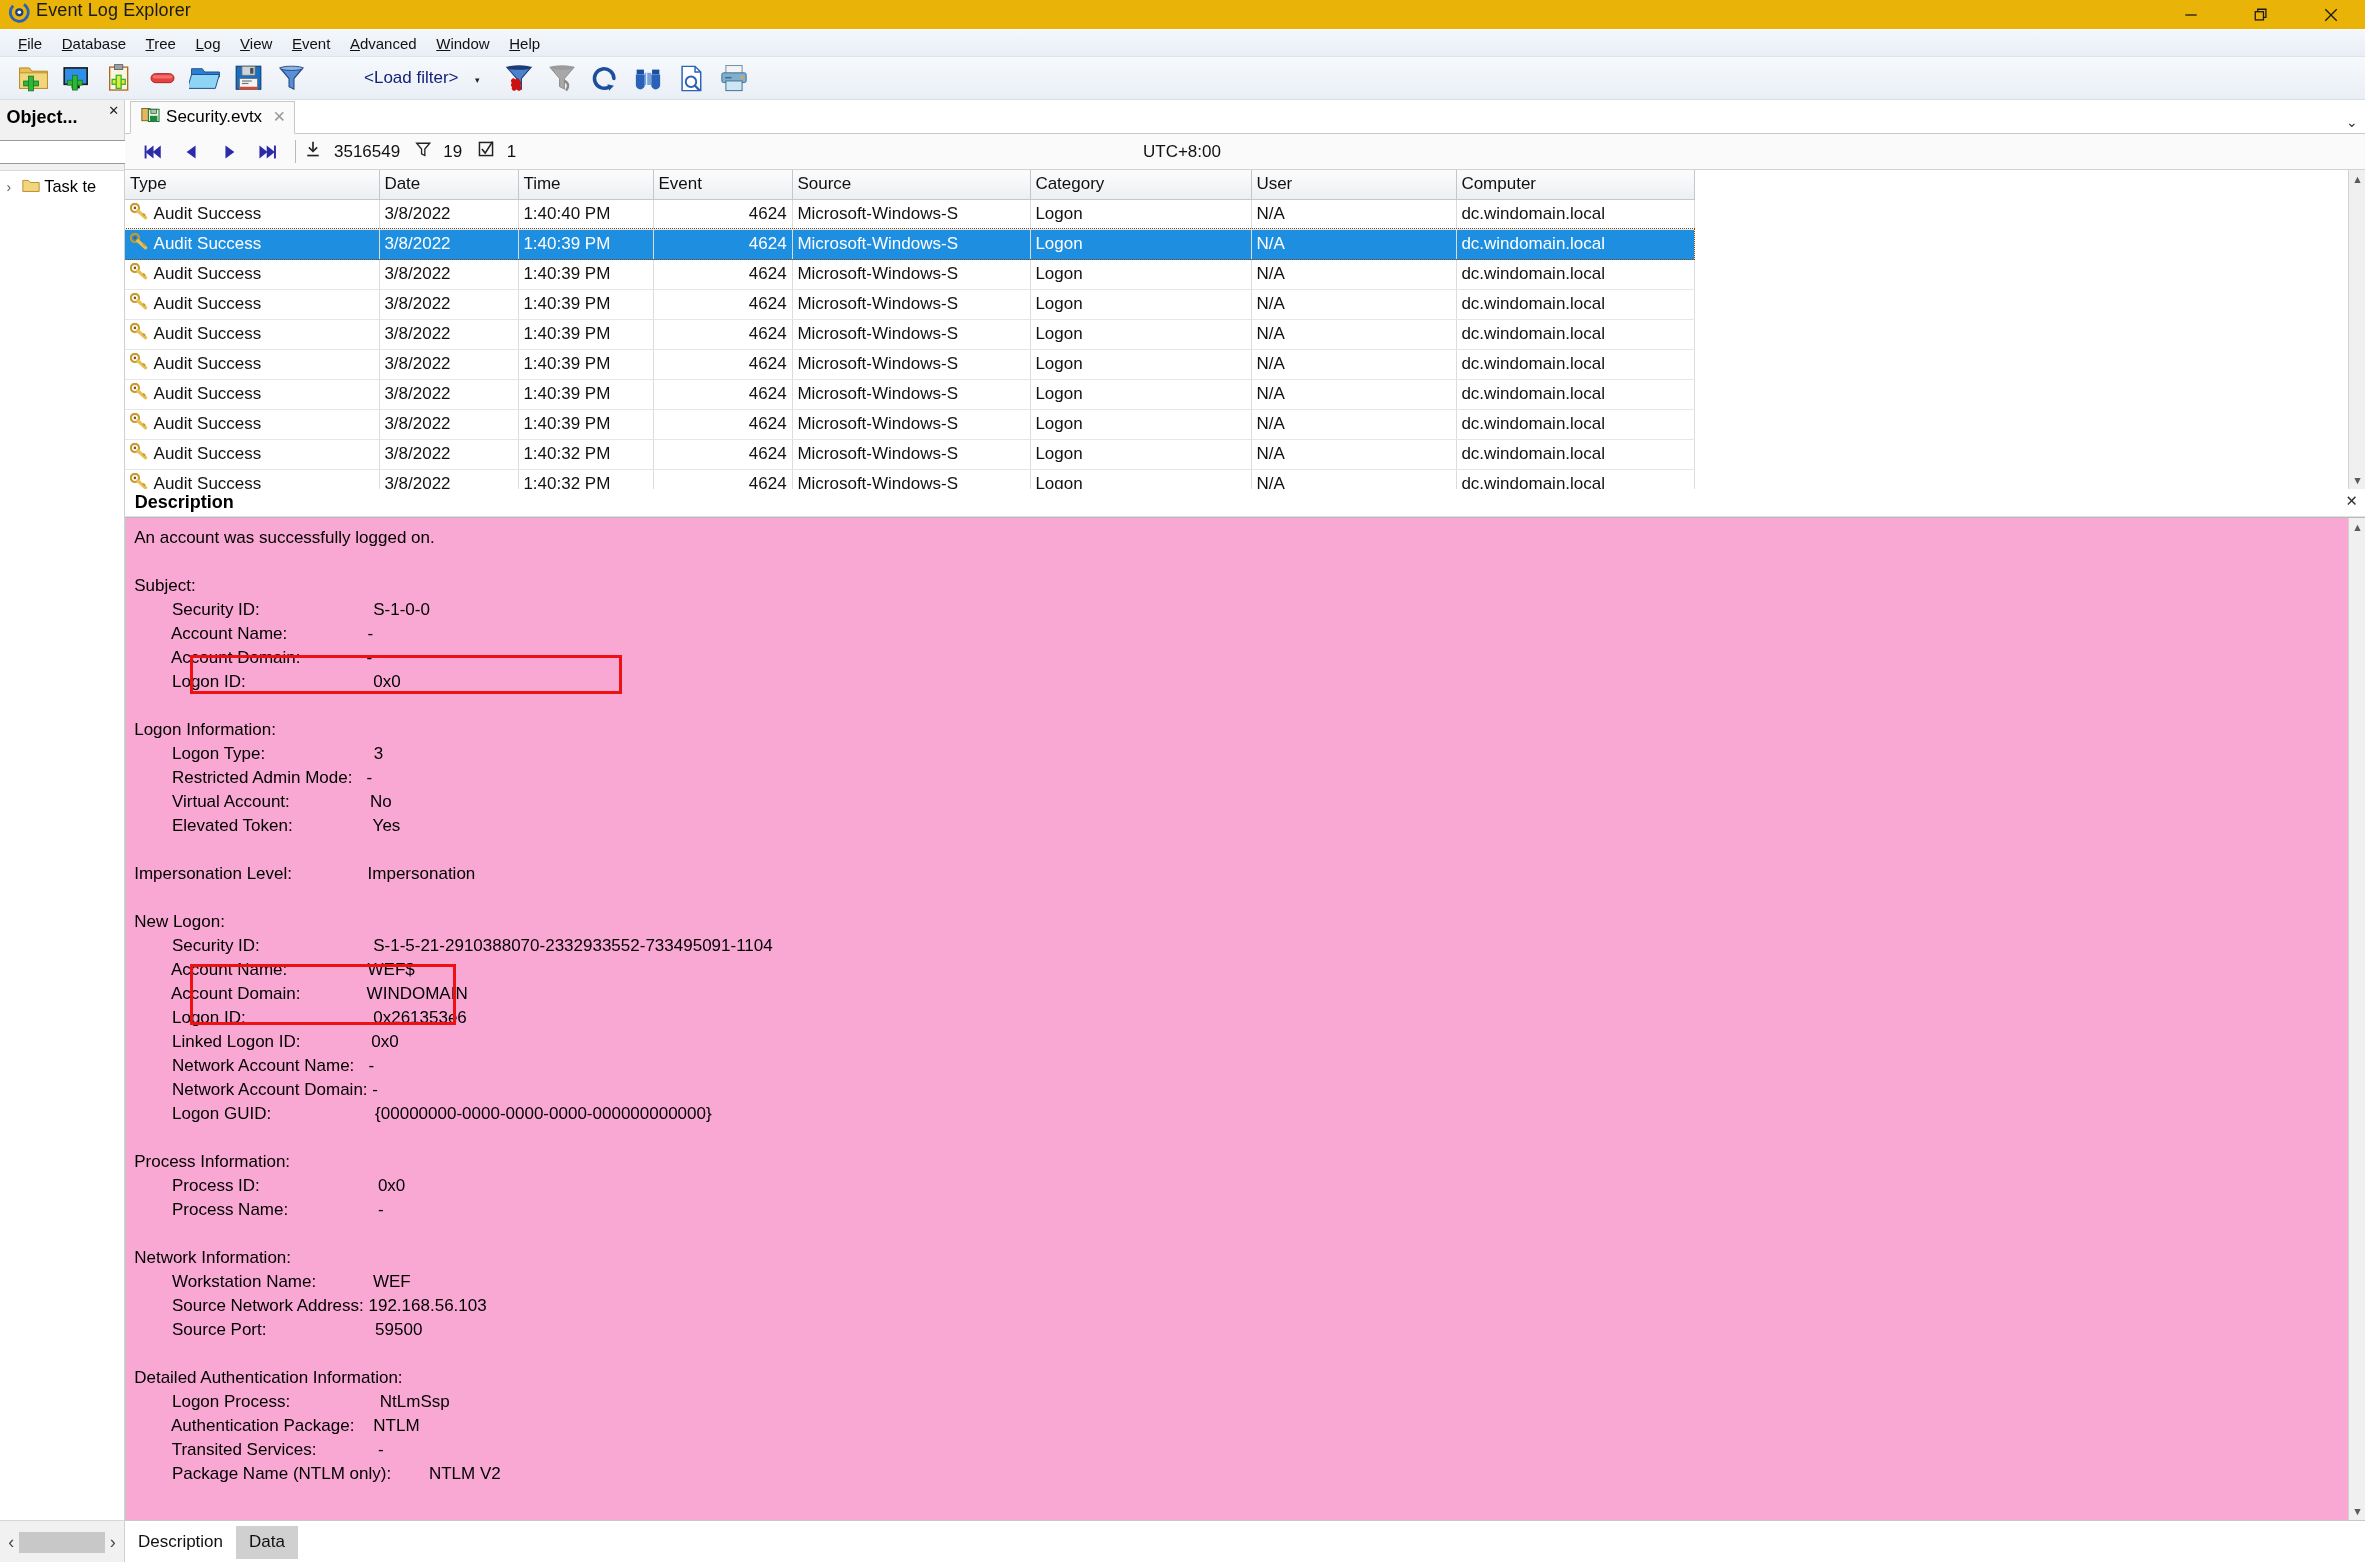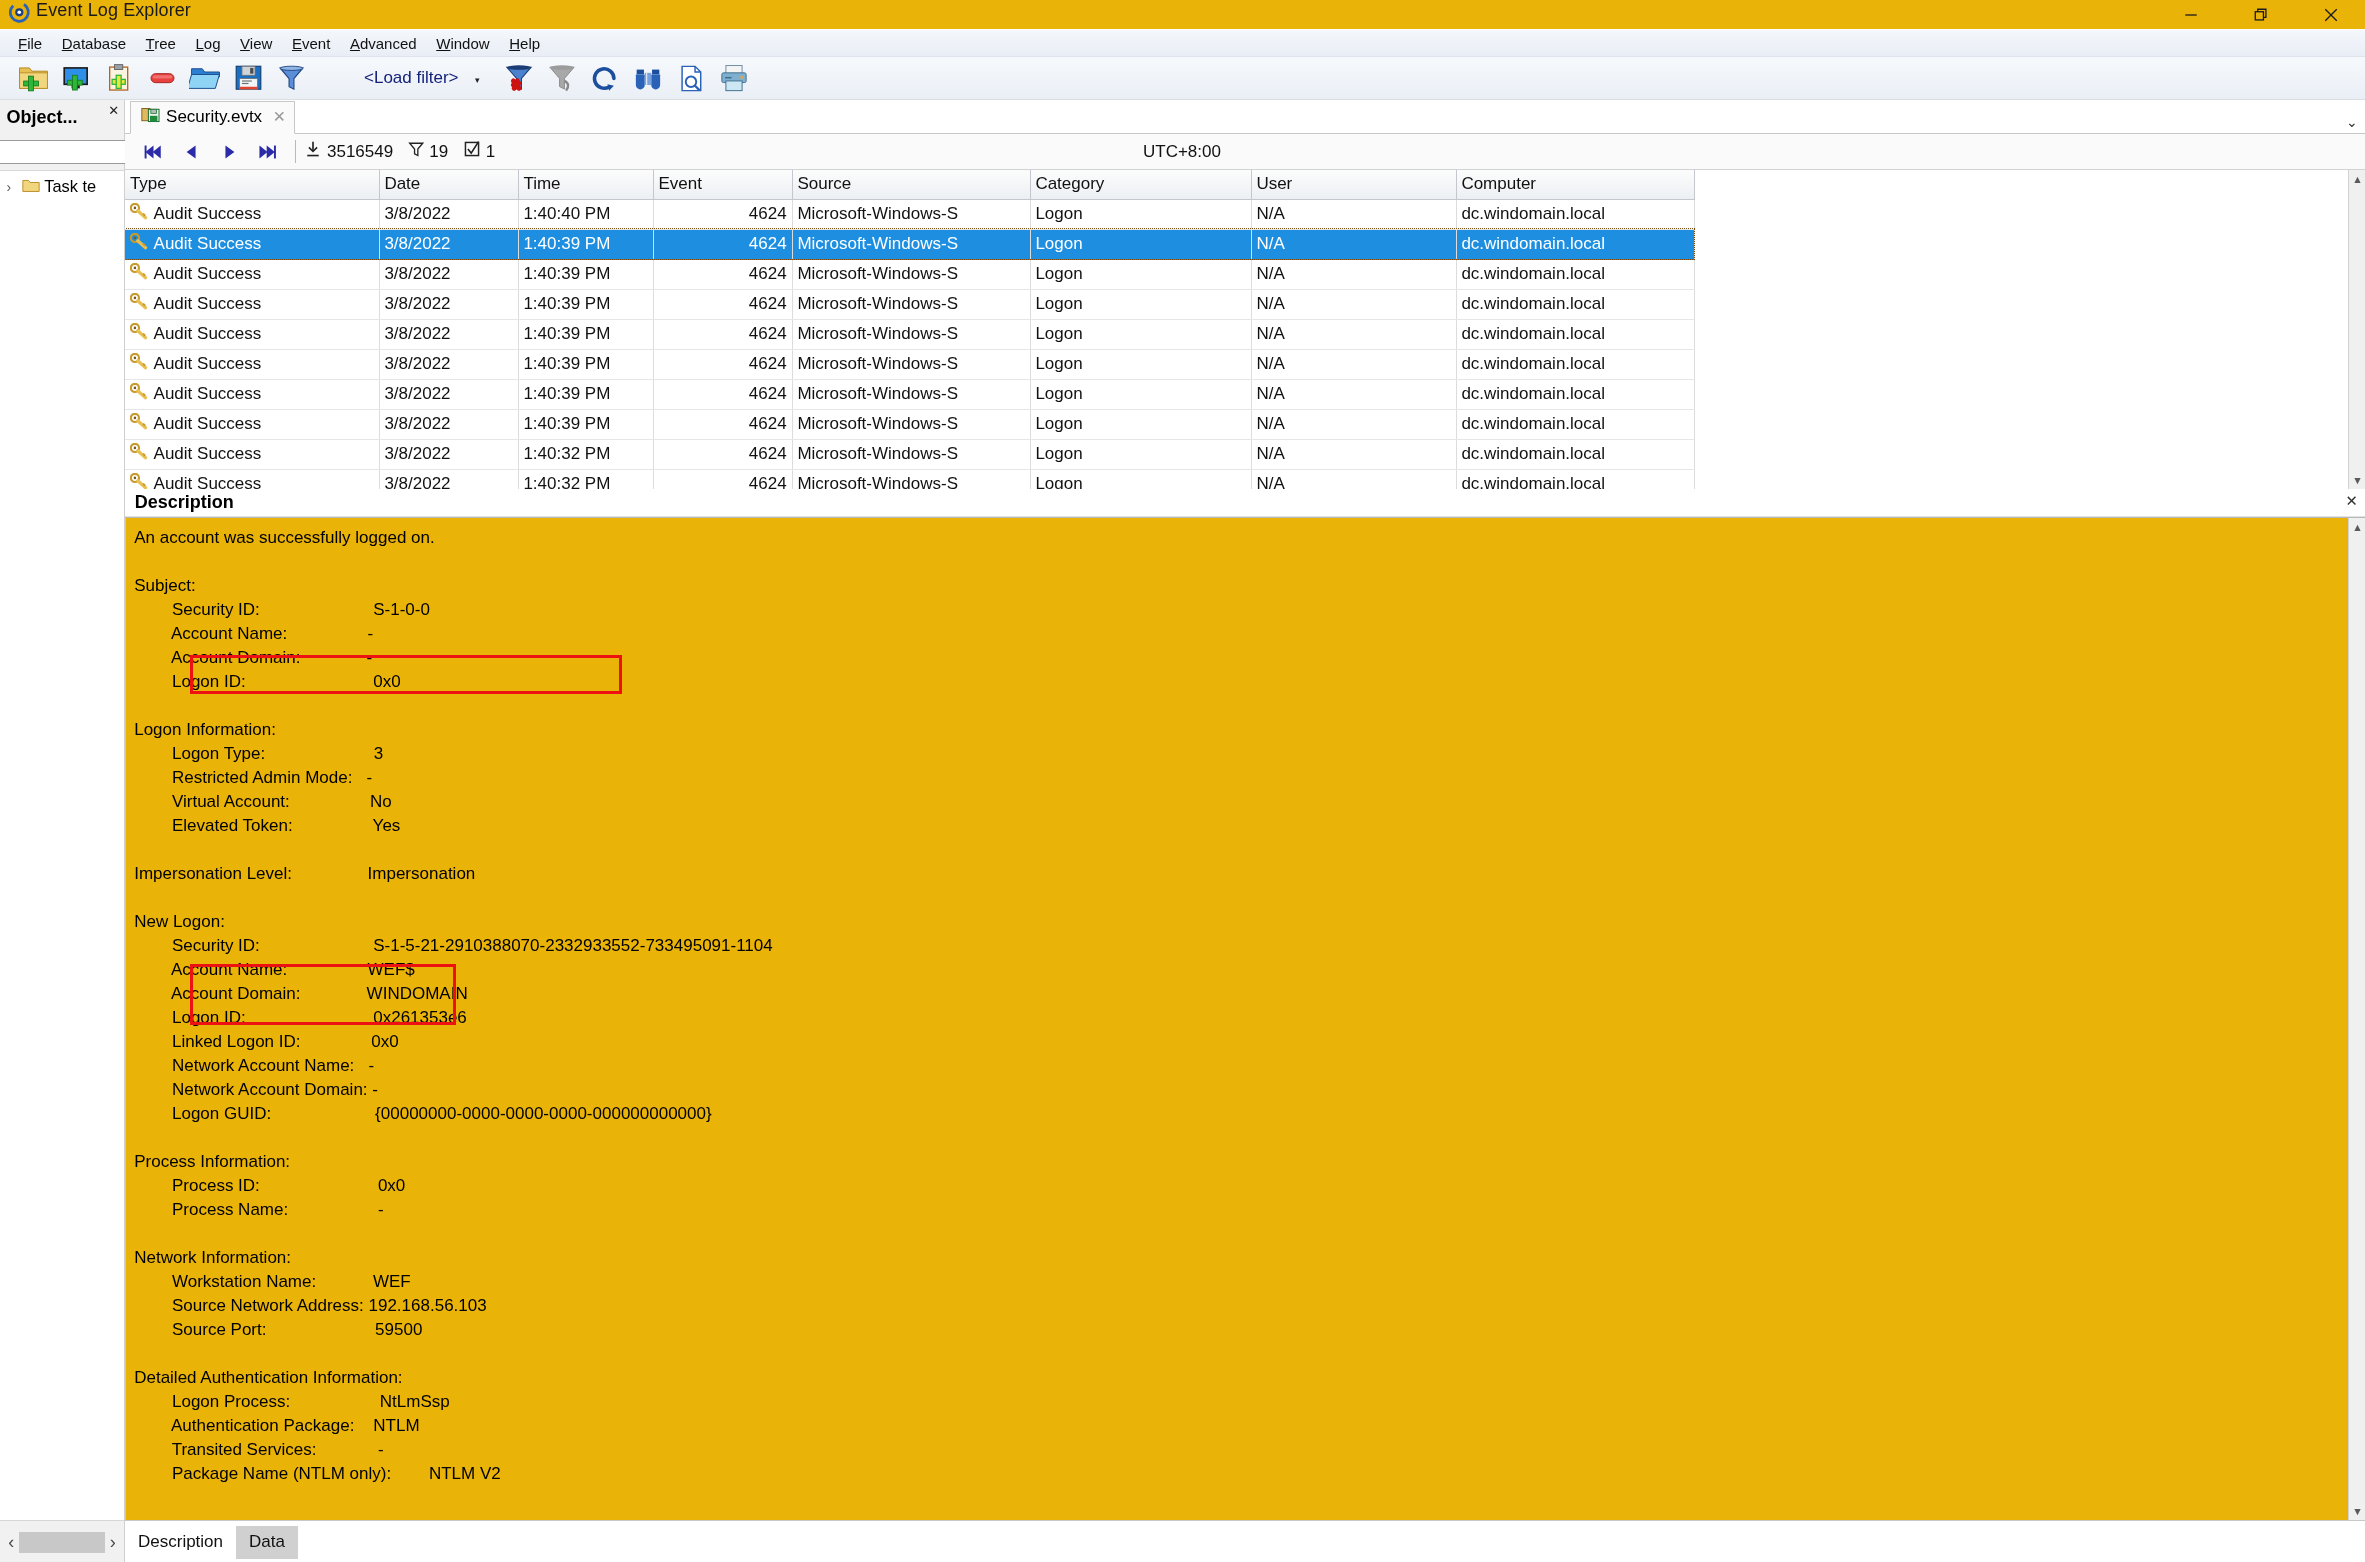--- a/index.html
+++ b/index.html
@@ -146,21 +146,21 @@
   #tabcollapse { position:absolute; right:8.2px; bottom:3.3px; font-size:14px; color:#333;}
 
   
   #navrow {
     height:36px; display:flex; align-items:center;
     background:#fafafa; border-bottom:0.8px solid #d2d2d2;
     padding-left: 9.8px; position:relative;
   }
   .navbtn { width:38px; height:33px; display:flex; align-items:center; justify-content:center; }
   .navsep { width:0.8px; height:23px; background:#b9b9b9; margin:0 8.2px;}
-  .statitem { display:flex; align-items:center; gap:5px; margin-right:14.7px; font-size:17px; color:#111; }
+  .statitem { display:flex; align-items:center; gap:12px; margin-right:14.7px; font-size:17px; color:#111; }
   #utc { position:absolute; left:1018px; font-size:17px; color:#111; }
 
   
   #gridwrap { flex: none; height: 319px; display:flex; position:relative; background:#fff;}
   #grid { flex:1; overflow:hidden; }
   table.evt { border-collapse: collapse; table-layout: fixed; width: 1519px;}
   table.evt th {
     background: linear-gradient(to bottom,#fcfcfc,#eceff3);
     border:0.8px solid #c4c8ce;
     border-top:none; border-left:none;
@@ -187,21 +187,21 @@
     border-bottom:0.8px solid #e2e2e2;
   }
   #dschdr .t { font-size:18px; font-weight:bold; color:#000;}
   #dsclose { position:absolute; right:8.2px; top:2.5px; font-size:14.7px; color:#333;}
   #descwrap { flex:1; display:flex; border-top:0.8px solid #b8b8b8; min-height:0; position:relative;}
   #desc {
     flex:1; position:relative; overflow:hidden;
     padding: 8.2px 0 0 8.2px;
     font-size: 17px; color:#000; line-height: 24px;
     border-left:0.8px solid #c8c8c8;
-    background:#eab308;
+    background:#f9a8d4;
   }
   .dline { white-space: pre; height: 24px; }
   .descscroll { width:18px; background:#f0f0f0; border-left:0.8px solid #d2d2d2; display:flex; flex-direction:column; justify-content:space-between;}
   .descscroll .sbtn { height:18px; display:flex;align-items:center;justify-content:center;color:#5a5a5a;font-size:10.6px;}
 
   
   .redbox { position:absolute; border: 3.3px solid #ee1111; pointer-events:none;}
 
   
   #bottombar {

